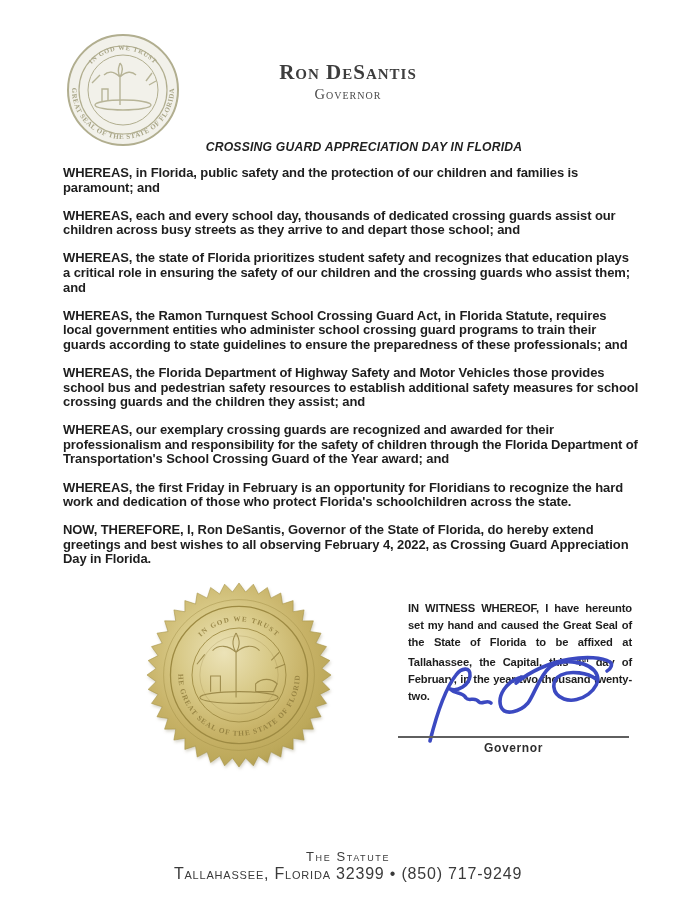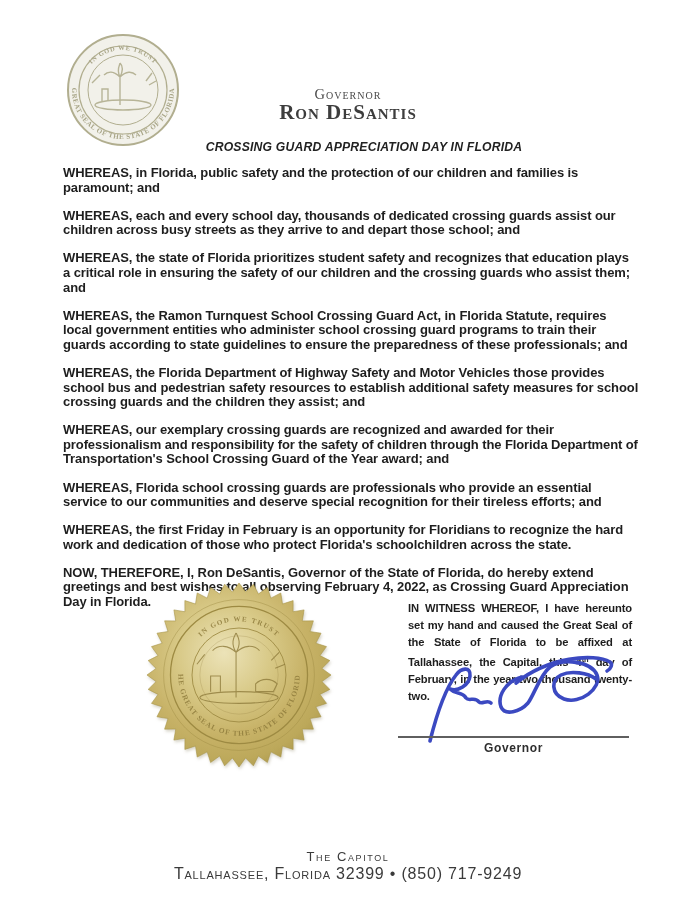--- a/index.html
+++ b/index.html
@@ -11,21 +11,21 @@
     overflow:hidden;
     font-family:"Liberation Sans", sans-serif;
   }
   
   .top-seal{position:absolute;left:62px;top:33px;width:122px;height:116px;}
   .hdr-name{
     position:absolute;left:0;top:60px;width:100%;
     text-align:center;
     font-family:"Liberation Serif", serif;
     font-weight:bold;font-variant:small-caps;
-    font-size:21px;letter-spacing:1px;color:#3d3d3d;margin-top:40px;
+    font-size:21px;letter-spacing:1px;color:#3d3d3d;
   }
   .hdr-role{
     position:absolute;left:0;top:86px;width:100%;
     text-align:center;
     font-family:"Liberation Serif", serif;
     font-variant:small-caps;
     font-size:14.5px;letter-spacing:1px;color:#4a4a4a;
   }
   
   .doc-title{
@@ -103,21 +103,20 @@
 
   <div class="doc-title">CROSSING GUARD APPRECIATION DAY IN FLORIDA</div>
 
   <div class="body-col">
     <p>WHEREAS, in Florida, public safety and the protection of our children and families is paramount; and</p>
     <p>WHEREAS, each and every school day, thousands of dedicated crossing guards assist our children across busy streets as they arrive to and depart those school; and</p>
     <p>WHEREAS, the state of Florida prioritizes student safety and recognizes that education plays a critical role in ensuring the safety of our children and the crossing guards who assist them; and</p>
     <p>WHEREAS, the Ramon Turnquest School Crossing Guard Act, in Florida Statute, requires local government entities who administer school crossing guard programs to train their guards according to state guidelines to ensure the preparedness of these professionals; and</p>
     <p>WHEREAS, the Florida Department of Highway Safety and Motor Vehicles those provides school bus and pedestrian safety resources to establish additional safety measures for school crossing guards and the children they assist; and</p>
     <p>WHEREAS, our exemplary crossing guards are recognized and awarded for their professionalism and responsibility for the safety of children through the Florida Department of Transportation's School Crossing Guard of the Year award; and</p>
-    <p>WHEREAS, Florida school crossing guards are professionals who provide an essential service to our communities and deserve special recognition for their tireless efforts; and</p>
     <p>WHEREAS, the first Friday in February is an opportunity for Floridians to recognize the hard work and dedication of those who protect Florida's schoolchildren across the state.</p>
     <p>NOW, THEREFORE, I, Ron DeSantis, Governor of the State of Florida, do hereby extend greetings and best wishes to all observing February 4, 2022, as Crossing Guard Appreciation Day in Florida.</p>
   </div>
 
   <svg class="gold-seal" viewBox="0 0 190 190">
     <defs>
       <radialGradient id="goldGrad" cx="42%" cy="38%" r="72%">
         <stop offset="0%" stop-color="#ece3b8"></stop>
         <stop offset="35%" stop-color="#d8c987"></stop>
         <stop offset="62%" stop-color="#c7b267"></stop>
@@ -152,17 +151,17 @@
 
   <svg class="sig-svg" viewBox="0 0 234 86">
     <path class="sig-stroke" d="M 32 88 C 38 64, 47 36, 58 22 C 63 15, 73 13, 72 23 C 71 32, 60 39, 52 36 C 58 42, 64 38, 68 45 C 71 49, 77 43, 81 49 C 84 52, 89 46, 93 50"></path>
     <path class="sig-stroke" d="M 124 24 C 108 28, 99 43, 103 54 C 107 63, 122 59, 130 50 C 136 42, 142 22, 152 14 C 165 5, 193 8, 199 22 C 204 35, 182 52, 166 46 C 153 41, 153 27, 163 22 C 173 17, 190 20, 198 26"></path>
     <path class="sig-stroke" d="M 118 30 C 150 4, 196 0, 212 9 C 215 11, 213 16, 209 18"></path>
   </svg>
   <div class="sig-line"></div>
   <div class="sig-label">Governor</div>
 
   <div class="footer">
-    <div class="footer-l1">The Capitol</div>
+    <div class="footer-l1">The Statute</div>
     <div class="footer-l2">Tallahassee, Florida 32399 • (850) 717-9249</div>
   </div>
 
 </div>
 
 </body></html>

